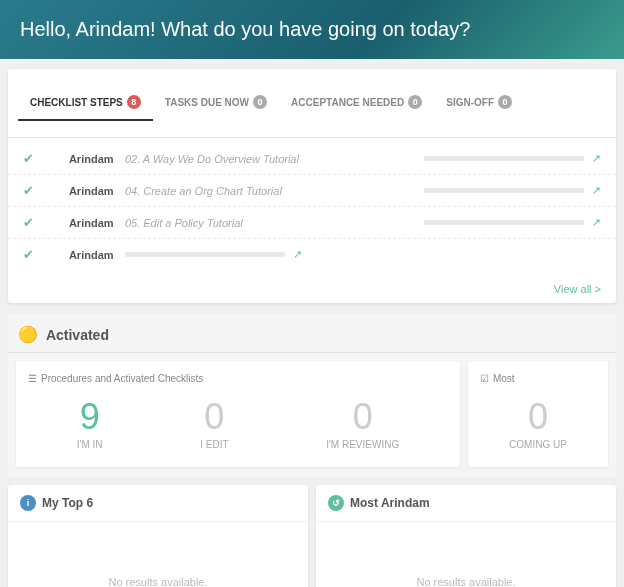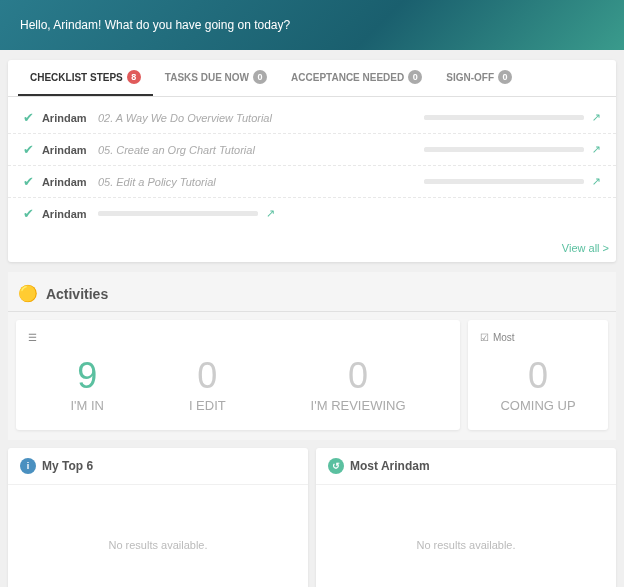--- a/index.html
+++ b/index.html
@@ -3,33 +3,33 @@
   <meta charset="utf-8">
   <style>
     * { box-sizing: border-box; margin: 0; padding: 0; }
     body { font-family: Arial, sans-serif; background: #f0f0f0; font-size: 12px; width: 624px; }
 
     .header {
       background: linear-gradient(135deg, #2a7b8c 0%, #1a5f6e 60%, #3a9b8c 100%);
       padding: 18px 20px;
       color: white;
     }
-    .header h1 { font-size: 12px; font-weight: normal; }
+    .header h1 { font-size: 20px; font-weight: normal; }
 
     .main-card {
       background: white;
       margin: 10px 8px;
       border-radius: 3px;
       box-shadow: 0 1px 3px rgba(0,0,0,0.1);
     }
 
     .tabs {
       display: flex;
       border-bottom: 1px solid #e0e0e0;
-      padding: 0 10px;
+      padding: 16px 10px;
     }
     .tab {
       padding: 10px 12px;
       font-size: 10px;
       font-weight: bold;
       color: #888;
       cursor: pointer;
       border-bottom: 2px solid transparent;
       display: flex;
       align-items: center;
@@ -54,39 +54,39 @@
 
     .checklist-table { padding: 5px 0; }
     .checklist-row {
       display: flex;
       align-items: center;
       padding: 8px 15px;
       border-bottom: 1px dashed #e8e8e8;
     }
     .checklist-row:last-child { border-bottom: none; }
     .check-icon { color: #5bc0a0; margin-right: 8px; font-size: 13px; }
-    .row-user { font-weight: bold; color: #555; font-size: 11px; margin-right: 6px; min-width: 50px; }
+    .row-user { font-weight: bold; color: #555; font-size: 11px; margin-right: 6px; min-width: 50px; margin-left: 27px; }
     .row-title { color: #aaa; font-size: 11px; font-style: italic; flex: 1; }
     .progress-bar-wrap {
       width: 160px;
       height: 5px;
       background: #e8e8e8;
       border-radius: 3px;
       margin-right: 8px;
     }
     .progress-bar-fill {
       height: 100%;
       background: #e8e8e8;
       border-radius: 3px;
     }
     .link-icon { color: #5bc0a0; font-size: 11px; cursor: pointer; }
 
     .view-all {
       text-align: right;
-      padding: 8px 7px;
+      padding: 8px 15px;
       color: #5bc0a0;
       font-size: 11px;
       cursor: pointer;
     }
 
     .section-header {
       display: flex;
       align-items: center;
       gap: 8px;
       padding: 12px 10px 8px 10px;
@@ -129,21 +129,21 @@
     }
 
     .stats-row {
       display: flex;
       justify-content: space-around;
       padding: 5px 0;
     }
     .stat-item { text-align: center; }
     .stat-number { font-size: 36px; color: #5bc0a0; font-weight: 300; line-height: 1; }
     .stat-number.zero { color: #ccc; }
-    .stat-label { font-size: 13px; color: #aaa; margin-top: 4px; text-transform: uppercase; }
+    .stat-label { font-size: 10px; color: #aaa; margin-top: 4px; text-transform: uppercase; }
 
     .bottom-section {
       display: flex;
       gap: 8px;
       margin: 0 8px 8px 8px;
     }
 
     .bottom-card {
       background: white;
       border-radius: 3px;
@@ -229,21 +229,21 @@
       <span class="row-title">02. A Way We Do Overview Tutorial</span>
       <div class="progress-bar-wrap">
           <div class="progress-bar-fill"></div>
         </div>
       <span class="link-icon">↗</span>
     </div>
 
     <div class="checklist-row">
       <span class="check-icon">✔</span>
       <span class="row-user">Arindam</span>
-      <span class="row-title">05. Create an Org Chart Tutorial</span>
+      <span class="row-title">04. Create an Org Chart Tutorial</span>
       <div class="progress-bar-wrap">
           <div class="progress-bar-fill"></div>
         </div>
       <span class="link-icon">↗</span>
     </div>
 
     <div class="checklist-row">
       <span class="check-icon">✔</span>
       <span class="row-user">Arindam</span>
       <span class="row-title">05. Edit a Policy Tutorial</span>
@@ -263,28 +263,29 @@
     </div>
 
   </div>
 
   <div class="view-all">View all &gt;</div>
 </div>
 
 <div class="activities-section">
   <div class="section-header">
     <span class="section-icon-activities">🟡</span>
-    <span>Activities</span>
+    <span>Activated</span>
   </div>
 
   <div class="activities-cards">
 
     <div class="activity-card wide">
       <div class="card-subtitle">
         <span>☰</span>
+        <span>Procedures and Activated Checklists</span>
       </div>
       <div class="stats-row">
         <div class="stat-item">
           <div class="stat-number">9</div>
           <div class="stat-label">I'M IN</div>
         </div>
         <div class="stat-item">
           <div class="stat-number zero">0</div>
           <div class="stat-label">I EDIT</div>
         </div>

